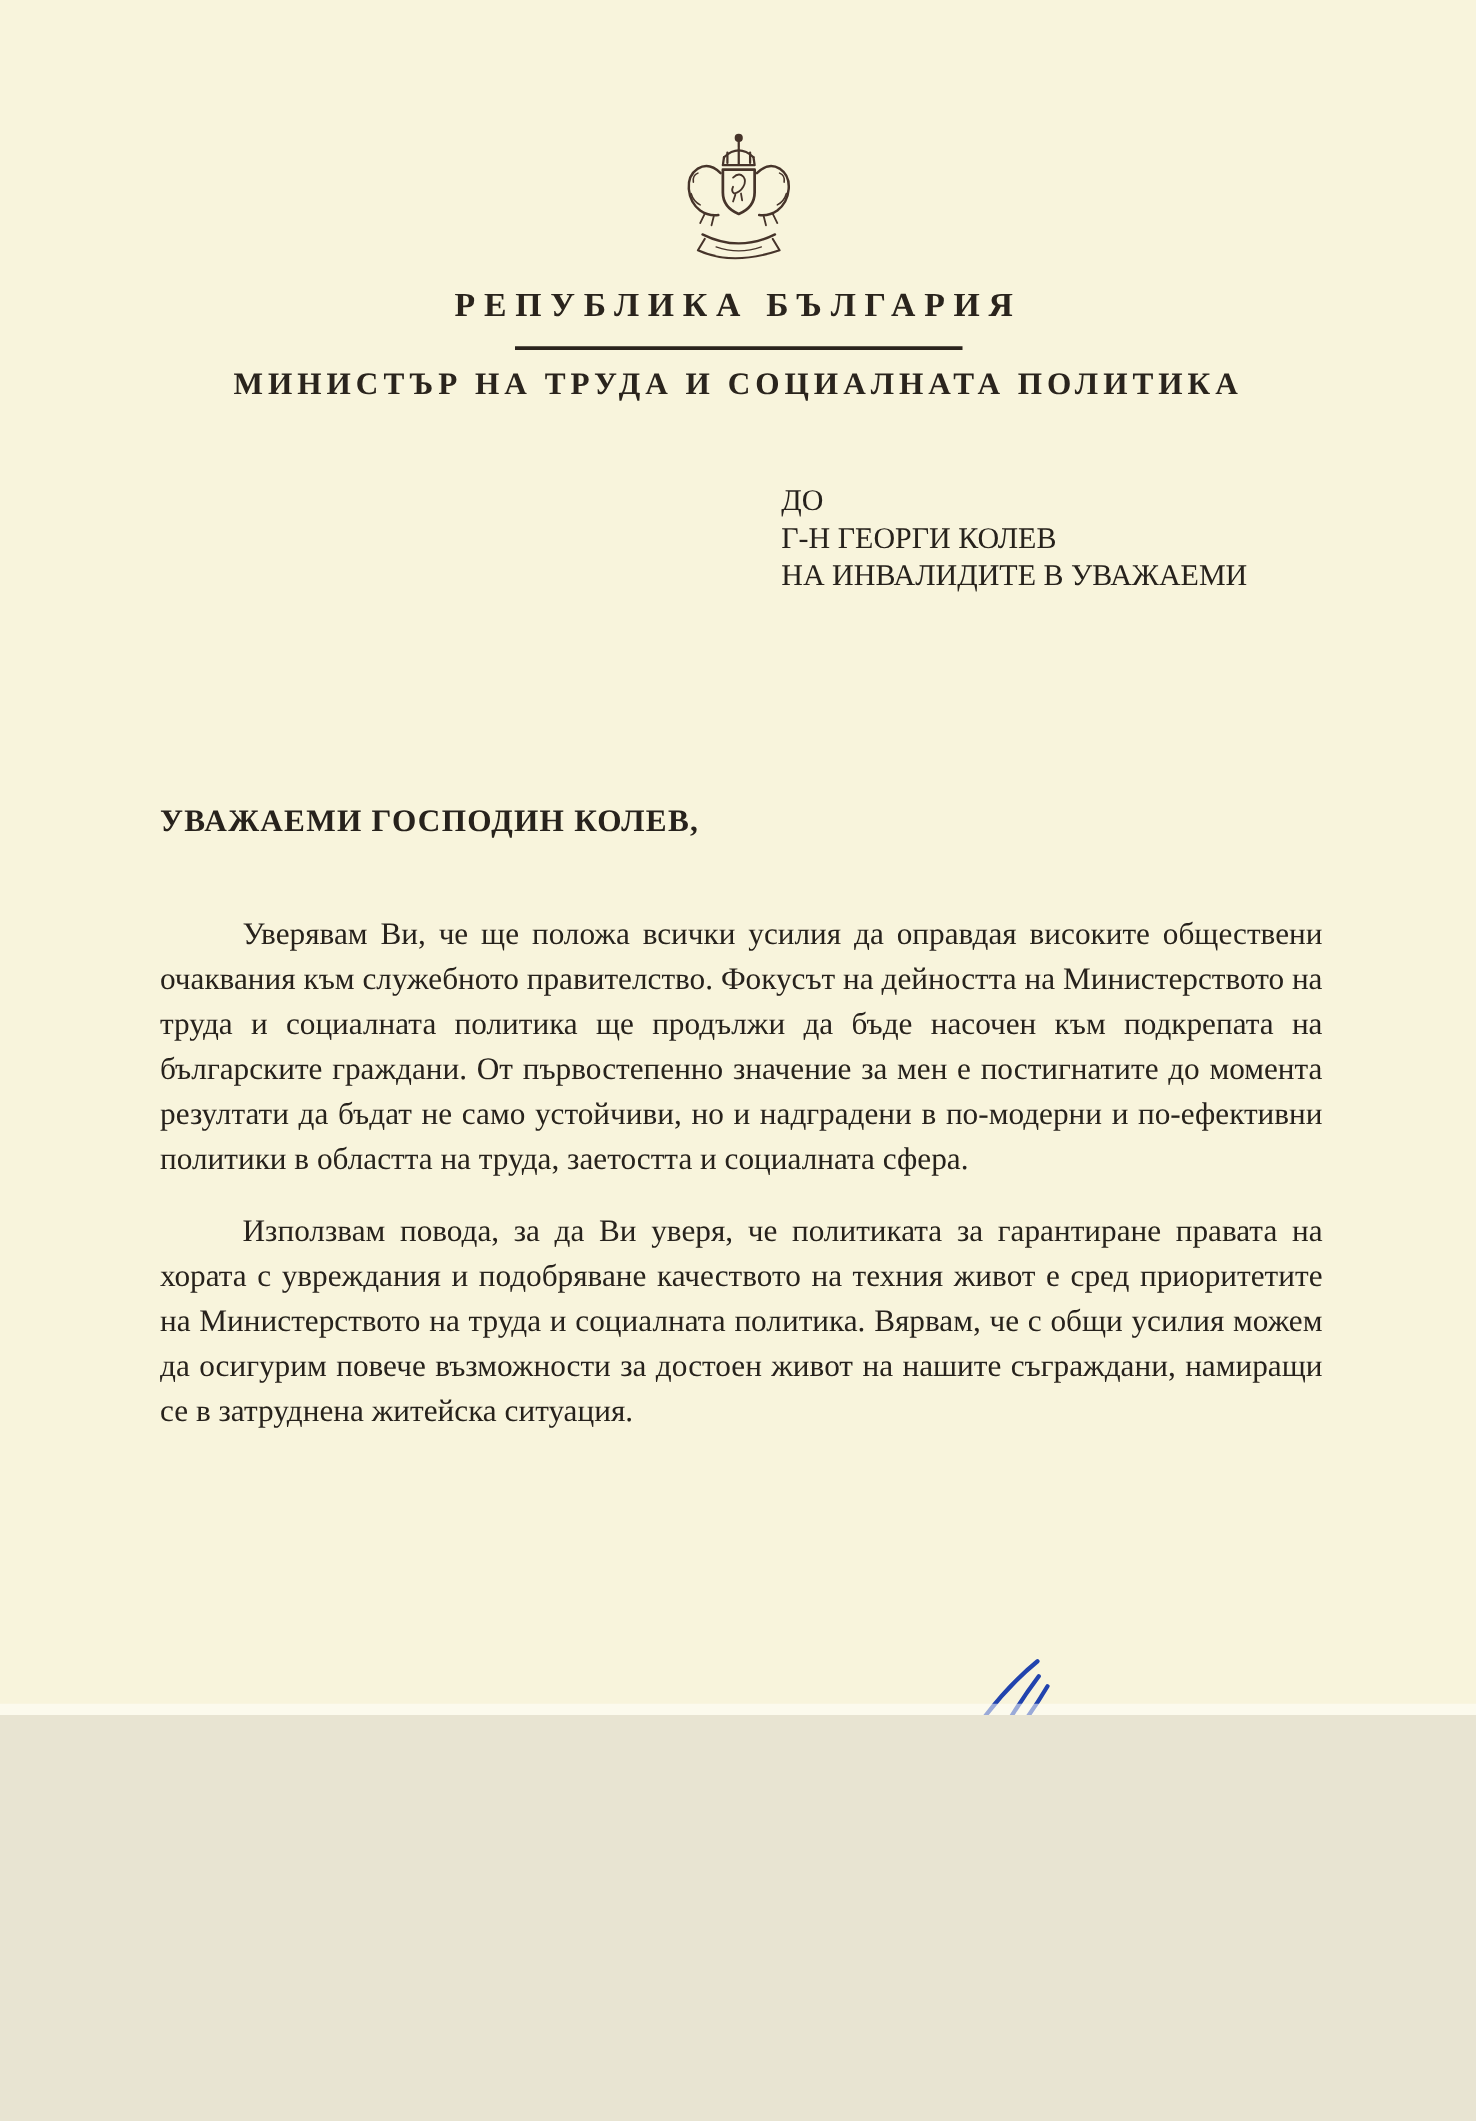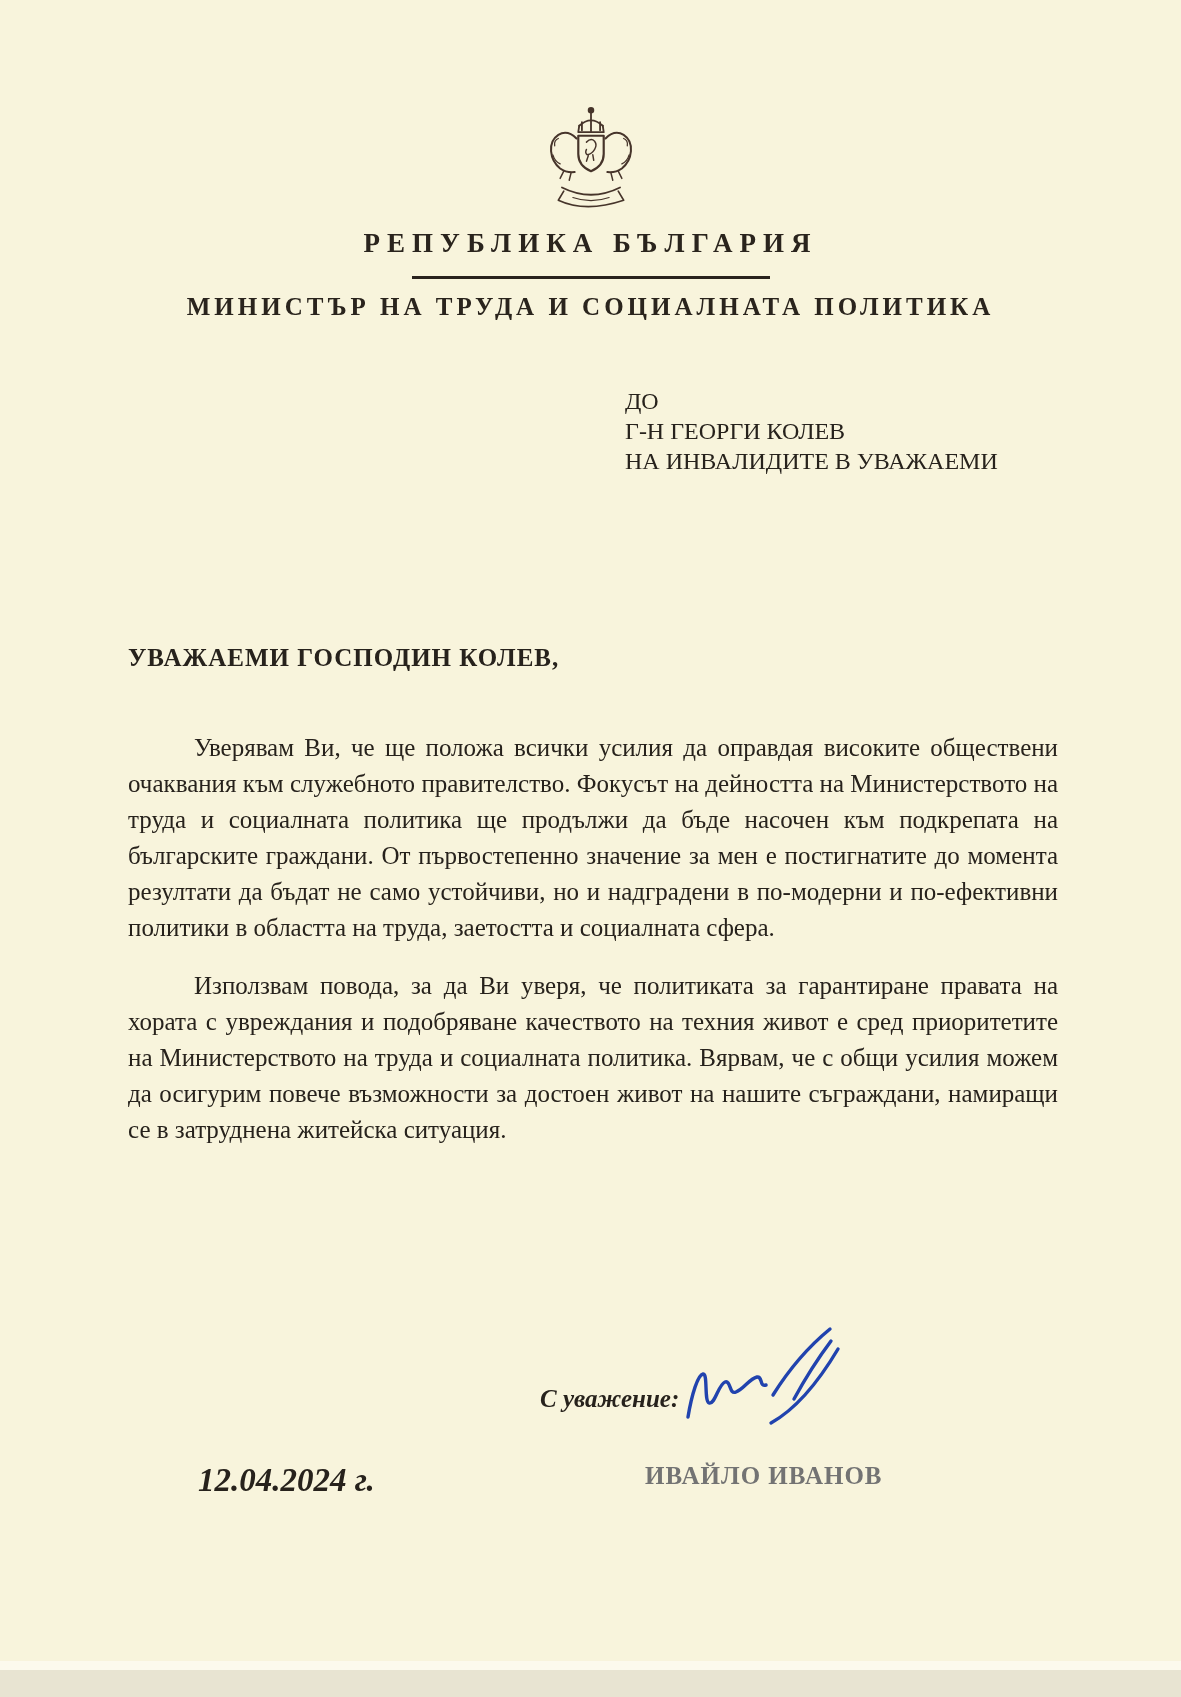--- a/index.html
+++ b/index.html
@@ -3,21 +3,21 @@
 <meta charset="utf-8">
 <style>
   html, body {
     margin: 0;
     padding: 0;
     background: #e8e4d2;
   }
   .page {
     position: relative;
     width: 1181px;
-    height: 1670px;
+    height: 1372px;
     margin: 0 auto;
     background: #f8f4dc;
     color: #241f19;
     font-family: "Liberation Serif", "DejaVu Serif", serif;
     overflow: hidden;
   }
   
   .scan-edge {
     position: absolute;
     left: 0; right: 0; bottom: 0;

